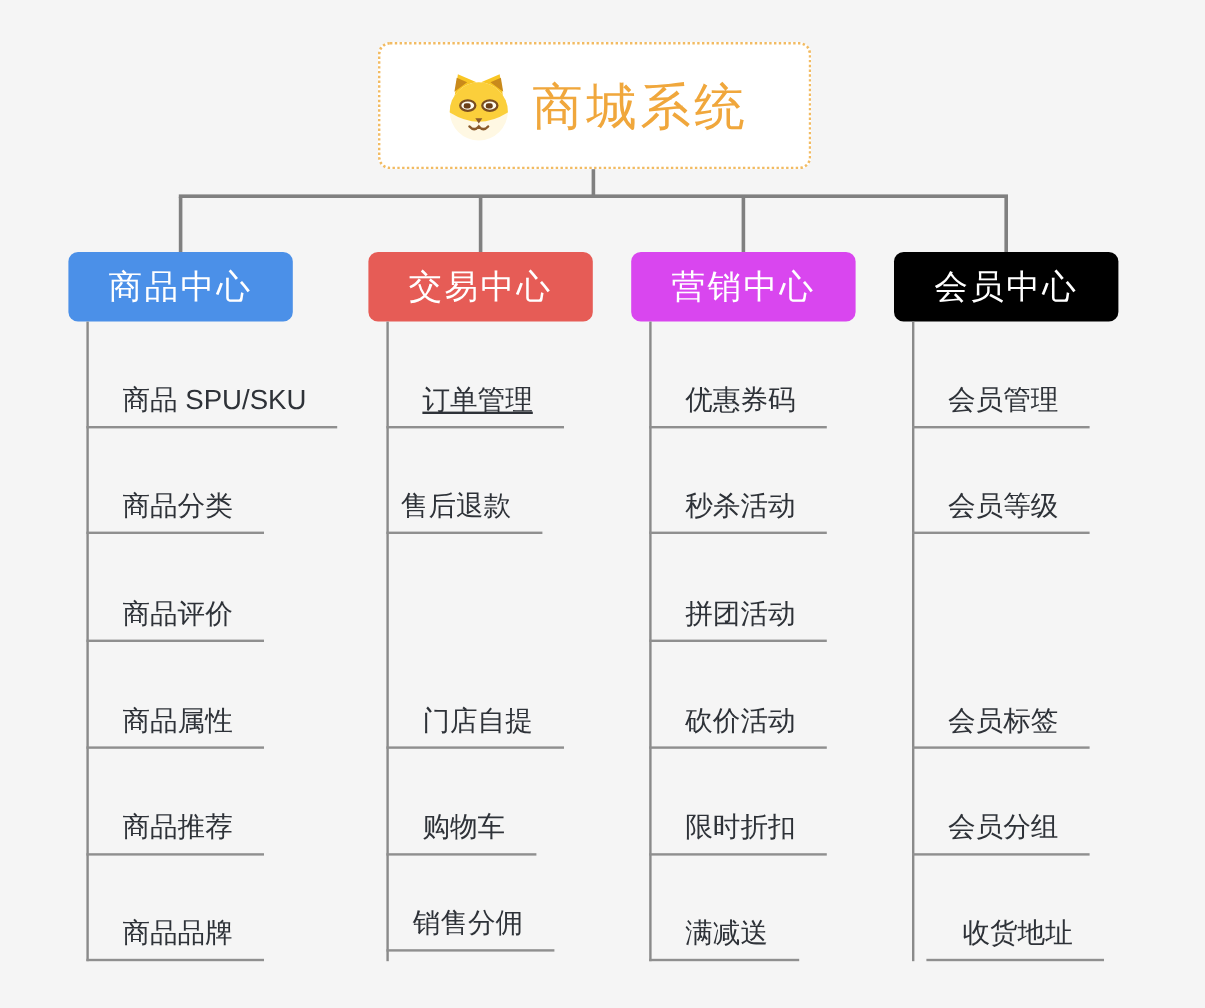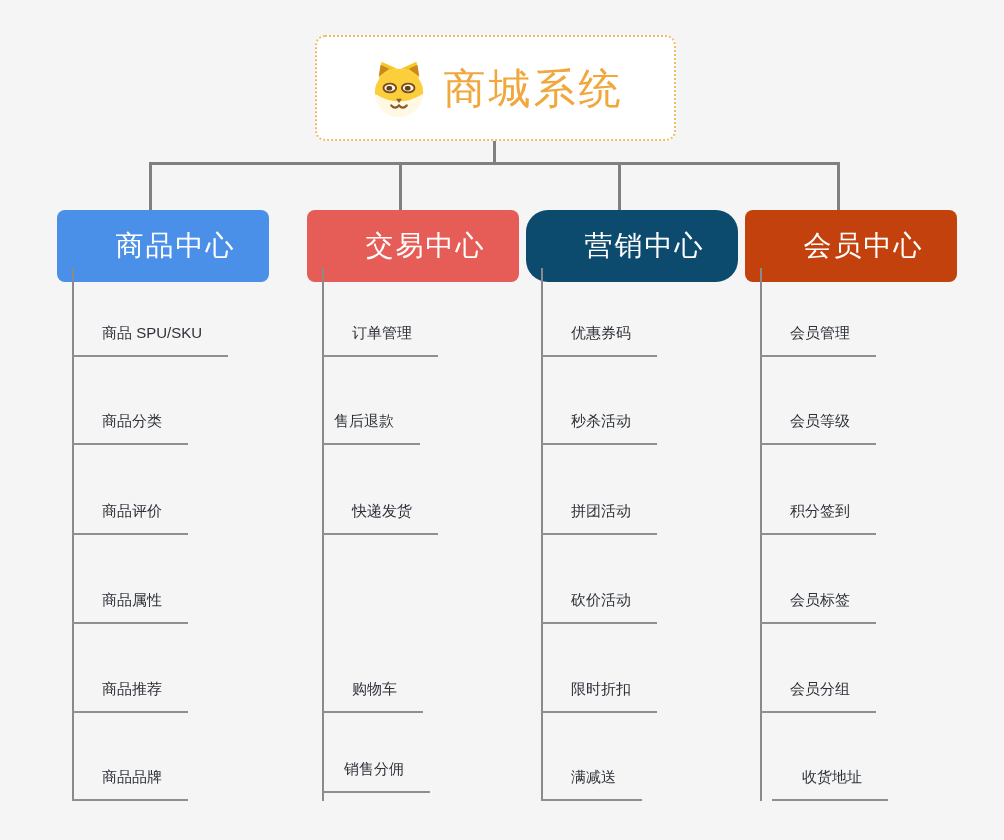--- a/index.html
+++ b/index.html
@@ -19,32 +19,32 @@
   .root-title{
     font-size:42px;letter-spacing:3px;color:#F0A73C;line-height:1;
     padding-top:2px;white-space:nowrap;
   }
   .dog{width:62px;height:60px;display:block;}
   
   .line{position:absolute;background:#808080;}
   
   .branch{position:absolute;top:210px;width:260px;height:600px;}
   .branch-header{
-    position:absolute;left:0;top:0;width:187px;height:72px;
+    position:absolute;left:0;top:0;width:187px;height:58px;
     border-radius:8px;color:#FFFFFF;font-size:28px;letter-spacing:2px;
     display:flex;align-items:center;justify-content:center;
-    cursor:pointer;white-space:nowrap;padding-left:25px;
+    cursor:pointer;white-space:nowrap;
   }
   .trunk{
     position:absolute;left:15px;top:58px;width:2px;height:533px;
     background:#8A8A8A;
   }
   .leaf{
     position:absolute;left:15px;
-    font-size:15px;line-height:30px;color:#2E3238;
+    font-size:23px;line-height:30px;color:#2E3238;
     padding:0 26px 7px 30px;border-bottom:2px solid #8F8F8F;
     white-space:nowrap;cursor:pointer;
   }
 </style>
 </head>
 <body>
 
 <div id="canvas">
 
   <div id="root-node">
@@ -83,42 +83,41 @@
         <div class="leaf" style="top: 196px;">商品分类</div>
         <div class="leaf" style="top: 286px;">商品评价</div>
         <div class="leaf" style="top: 375px;">商品属性</div>
         <div class="leaf" style="top: 464px;">商品推荐</div>
         <div class="leaf" style="top: 552px;">商品品牌</div>
       </div>
 
   <div class="branch" style="left: 307px;">
     <div class="branch-header" style="background: rgb(230, 92, 86);">交易中心</div>
     <div class="trunk"></div>
-  <div class="leaf" style="top: 108px;">订单管理</div>
+  <div class="leaf" style="top: 108px; text-decoration: underline;">订单管理</div>
         <div class="leaf" style="top: 196px; padding-left: 12px;">售后退款</div>
-        <div class="leaf" style="top: 286px;">快递发货</div>
+        <div class="leaf" style="top: 375px;">门店自提</div>
         <div class="leaf" style="top: 464px;">购物车</div>
         <div class="leaf" style="top: 544px; padding-left: 22px;">销售分佣</div>
       </div>
 
   <div class="branch" style="left: 526px;">
-    <div class="branch-header" style="background: #0c4a6e; border-radius: 22px;">营销中心</div>
+    <div class="branch-header" style="background: #d946ef;">营销中心</div>
     <div class="trunk"></div>
   <div class="leaf" style="top: 108px;">优惠券码</div>
         <div class="leaf" style="top: 196px;">秒杀活动</div>
         <div class="leaf" style="top: 286px;">拼团活动</div>
         <div class="leaf" style="top: 375px;">砍价活动</div>
         <div class="leaf" style="top: 464px;">限时折扣</div>
         <div class="leaf" style="top: 552px;">满减送</div>
       </div>
 
   <div class="branch" style="left: 745px;">
-    <div class="branch-header" style="background: #c2410c;">会员中心</div>
+    <div class="branch-header" style="background: #000000;">会员中心</div>
     <div class="trunk"></div>
   <div class="leaf" style="top: 108px;">会员管理</div>
         <div class="leaf" style="top: 196px;">会员等级</div>
-        <div class="leaf" style="top: 286px;">积分签到</div>
         <div class="leaf" style="top: 375px;">会员标签</div>
         <div class="leaf" style="top: 464px; text-align: center;">会员分组</div>
         <div class="leaf" style="top: 552px; margin-left: 12px;">收货地址</div>
       </div>
 </div>
 </div>
 
 </body></html>

